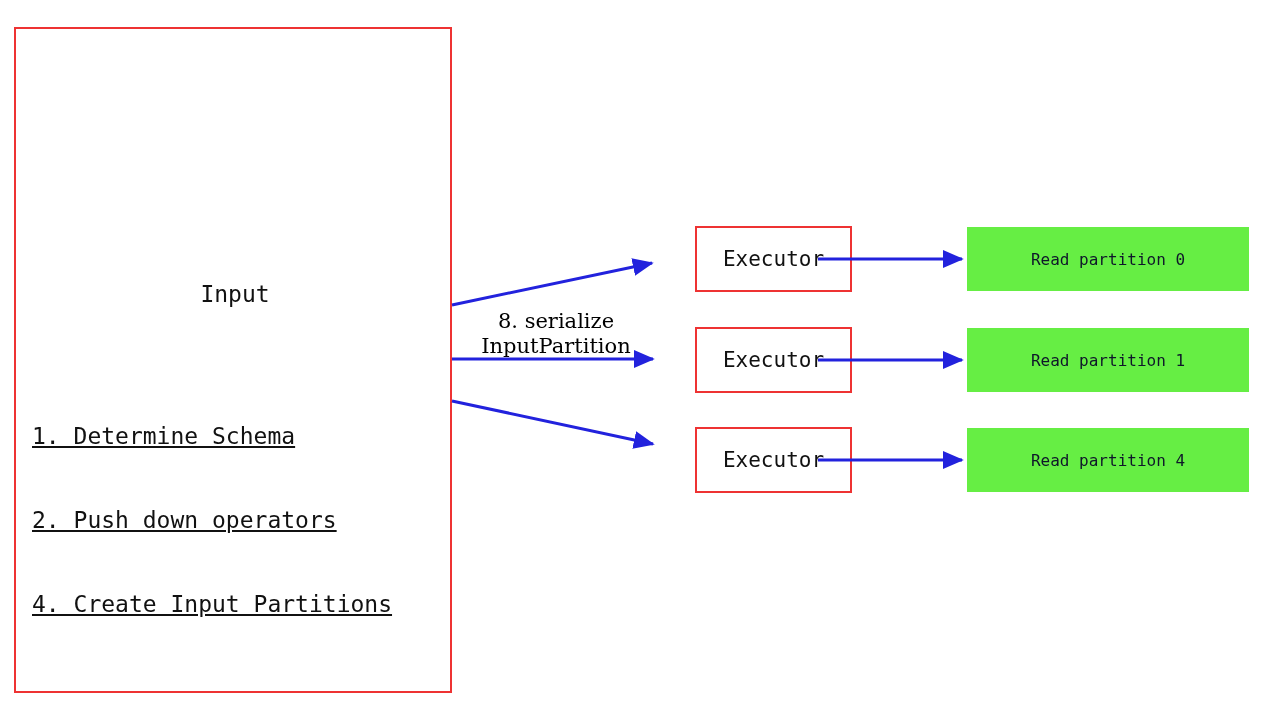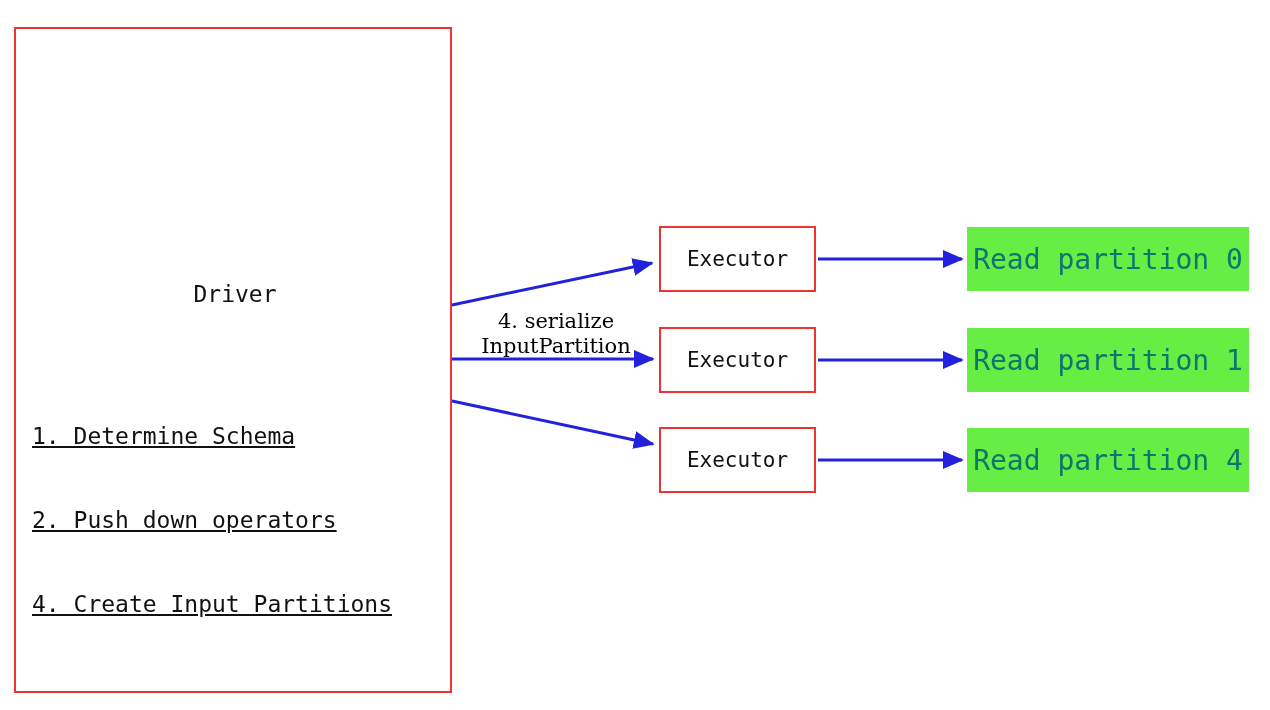--- a/index.html
+++ b/index.html
@@ -74,39 +74,40 @@
     border: 2px solid #ee3333;
     background: #ffffff;
     box-sizing: border-box;
     display: flex;
     align-items: center;
     justify-content: center;
     font-family: "DejaVu Sans Mono", "Liberation Mono", monospace;
     font-size: 21px;
     color: #111111;
     white-space: pre;
+    margin-left: 36px;
   }
   .exec-0 { left: 659px; top: 226px; }
   .exec-1 { left: 659px; top: 327px; }
   .exec-2 { left: 659px; top: 427px; }
 
   
   .partition-box {
     position: absolute;
     left: 967px;
     width: 282px;
     height: 64px;
     background: #66ee44;
     box-sizing: border-box;
     display: flex;
     align-items: center;
     justify-content: center;
     font-family: "DejaVu Sans Mono", "Liberation Mono", monospace;
-    font-size: 28px;
-    color: #0f766e;
+    font-size: 16px;
+    color: #0f172a;
     white-space: pre;
   }
   .part-0 { top: 227px; }
   .part-1 { top: 328px; }
   .part-2 { top: 428px; }
 
   
   .edge-label {
     position: absolute;
     font-family: "DejaVu Serif", "Liberation Serif", serif;
@@ -126,21 +127,21 @@
     top: 308px;
     width: 136px;
   }
 </style>
 </head>
 <body>
 
 <div id="canvas">
 
   <div class="driver-box">
-    <div class="driver-title">Driver</div>
+    <div class="driver-title">Input</div>
     <div class="driver-steps">
       <div class="step">1. Determine Schema</div>
       <div class="step">2. Push down operators</div>
       <div class="step">4. Create Input Partitions</div>
     </div>
   </div>
 
   <div class="executor-box exec-0">Executor</div>
   <div class="executor-box exec-1">Executor</div>
   <div class="executor-box exec-2">Executor</div>
@@ -162,16 +163,16 @@
 
     <line x1="452" y1="401" x2="653" y2="444" stroke="#2222dd" stroke-width="3" marker-end="url(#arrowhead)"></line>
 
     <line x1="818" y1="259" x2="962" y2="259" stroke="#2222dd" stroke-width="3" marker-end="url(#arrowhead)"></line>
 
     <line x1="818" y1="360" x2="962" y2="360" stroke="#2222dd" stroke-width="3" marker-end="url(#arrowhead)"></line>
 
     <line x1="818" y1="460" x2="962" y2="460" stroke="#2222dd" stroke-width="3" marker-end="url(#arrowhead)"></line>
   </svg>
 
-  <div class="edge-label label-serialize">4. serialize
+  <div class="edge-label label-serialize">8. serialize
 InputPartition</div>
 
 </div>
 
 </body></html>

